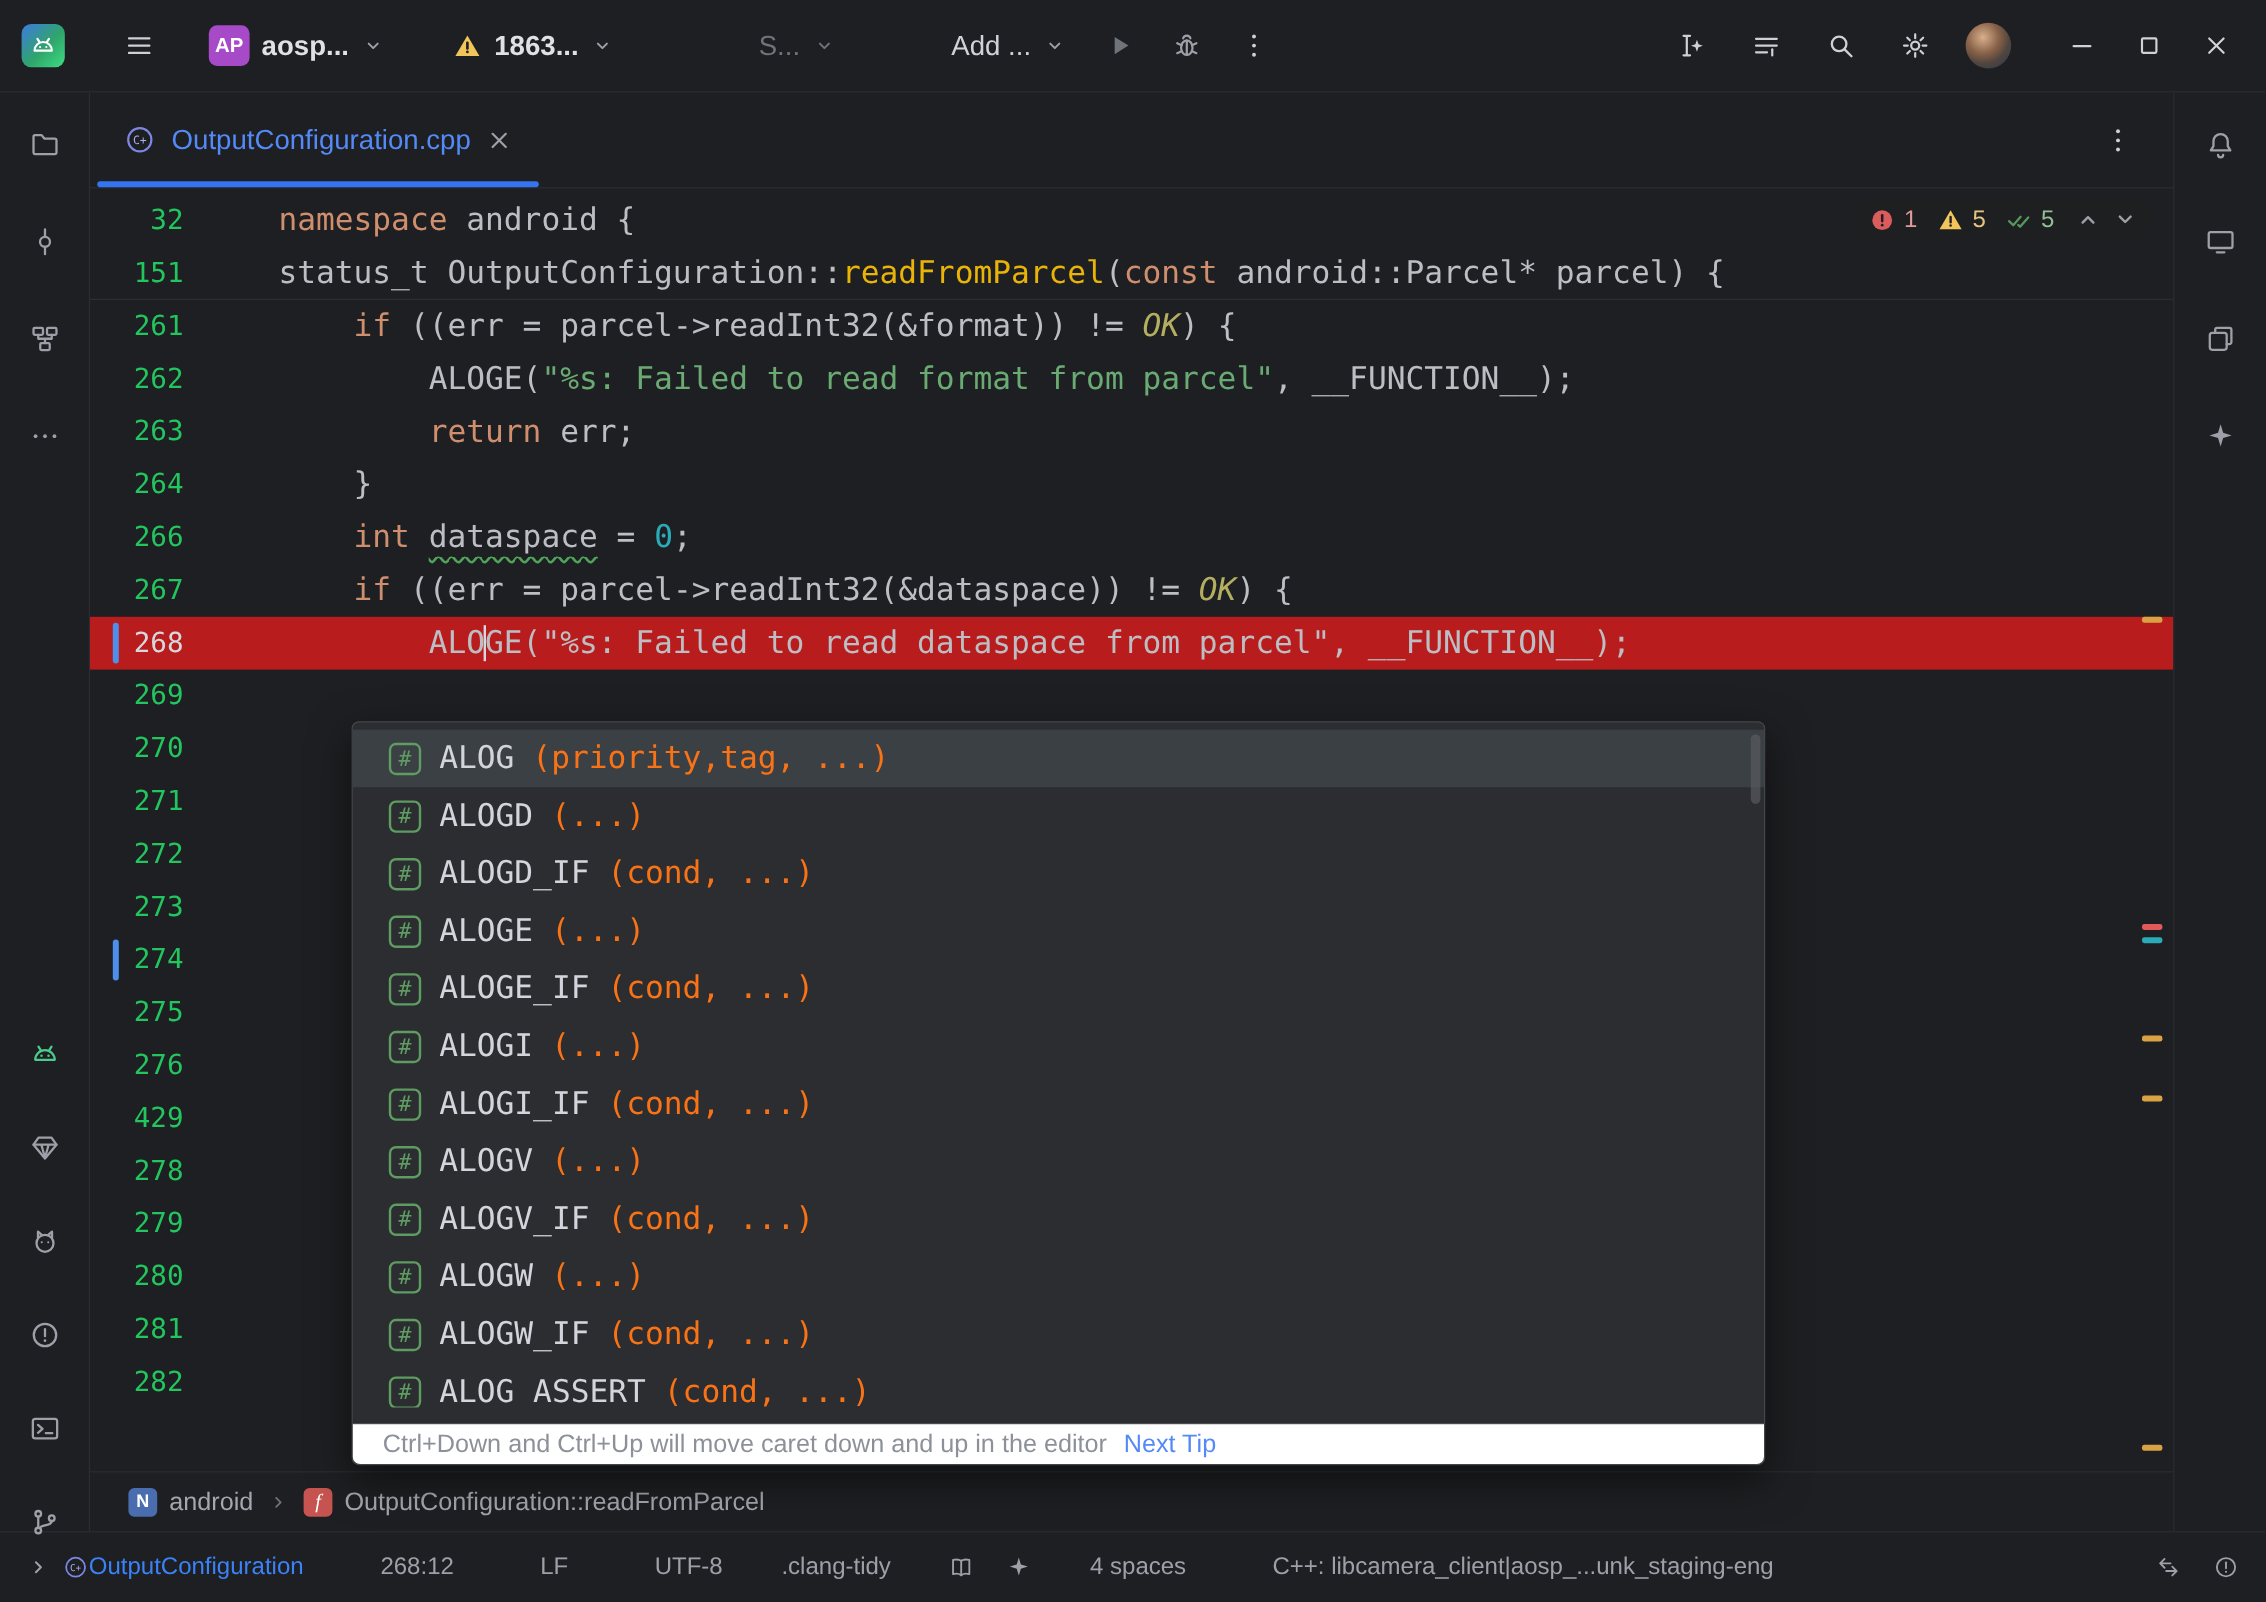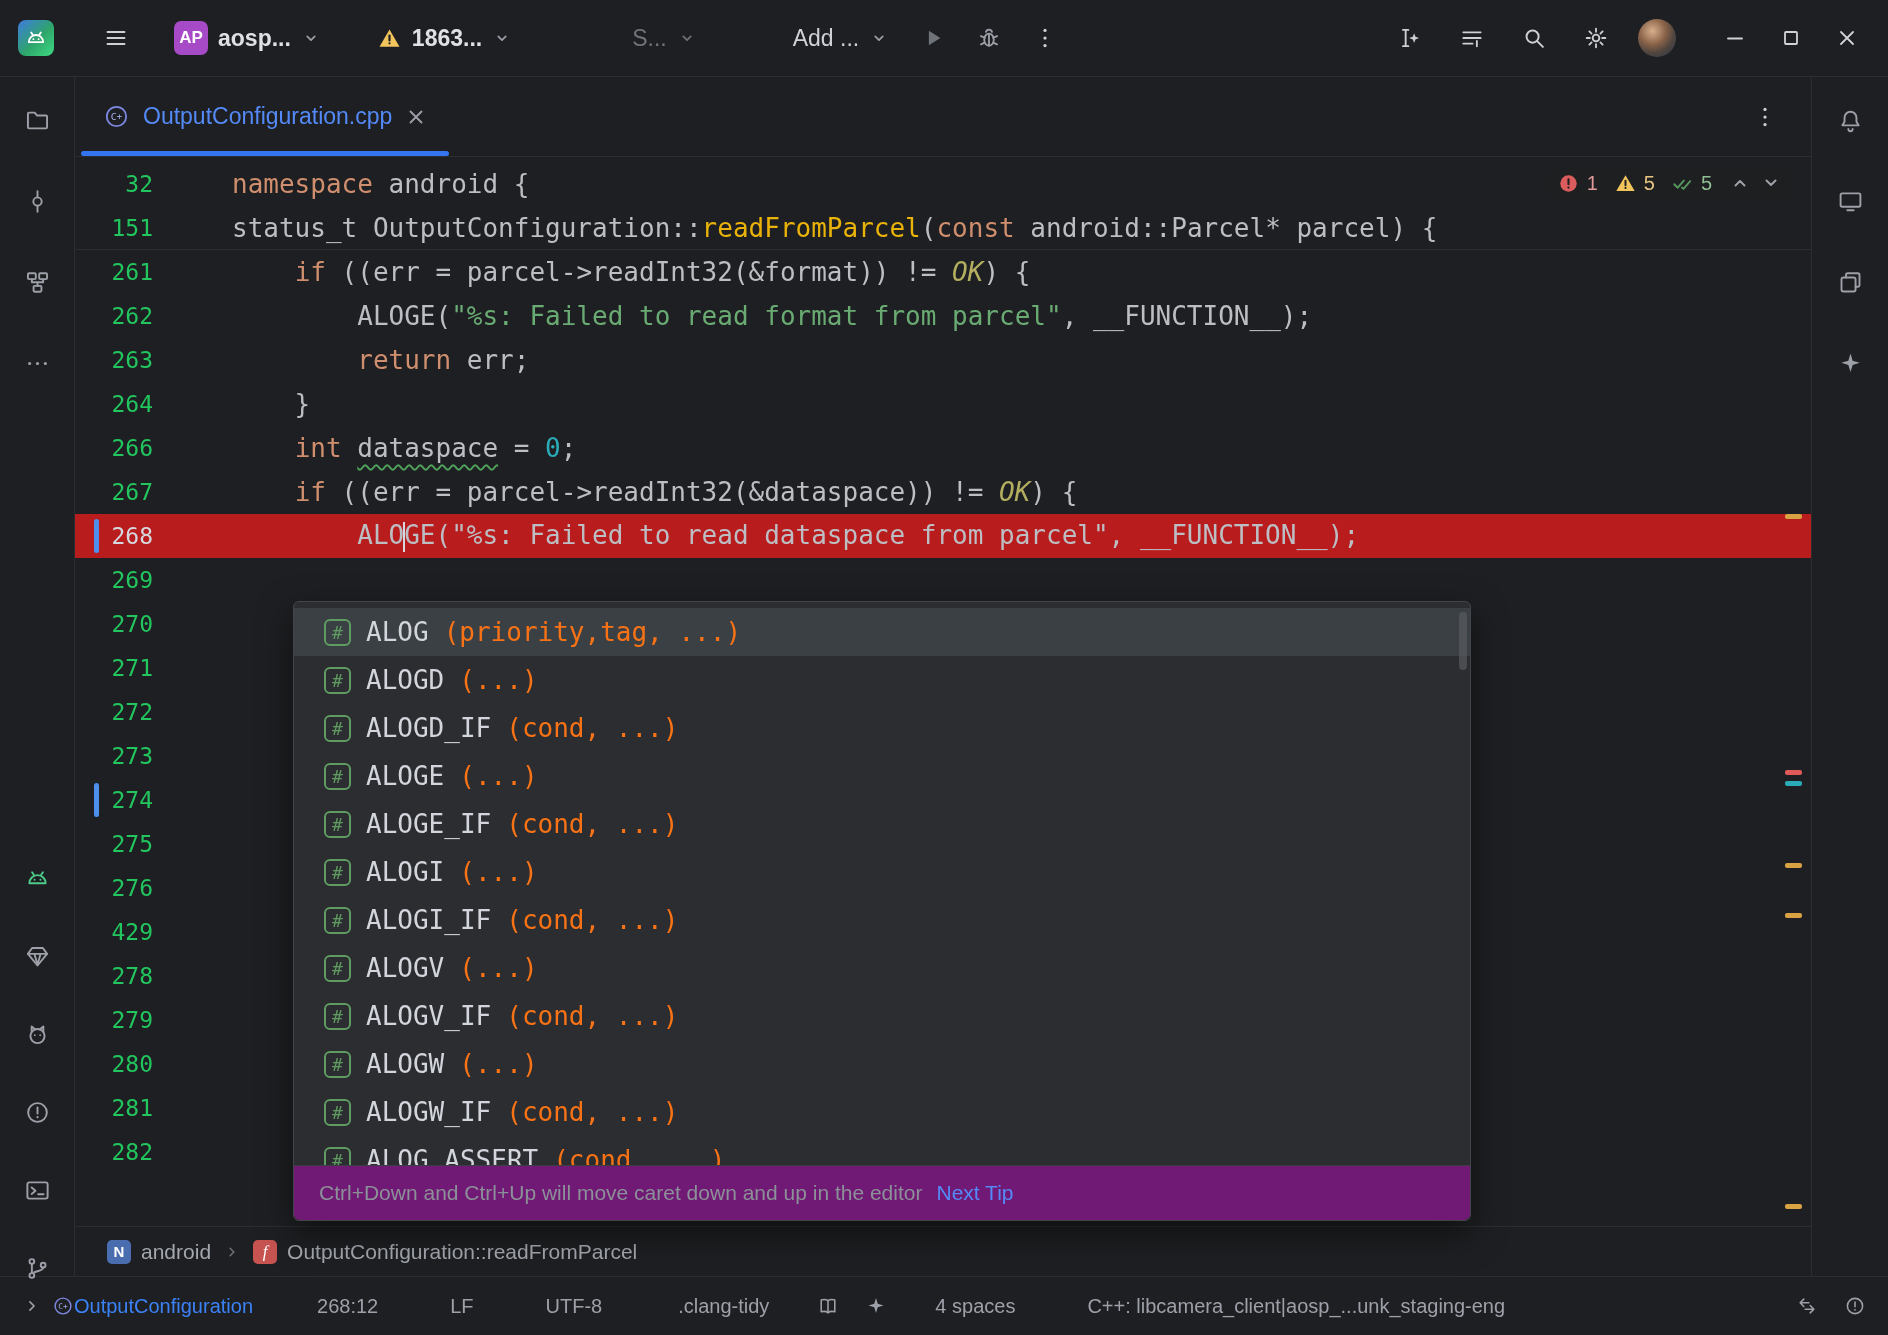--- a/index.html
+++ b/index.html
@@ -110,23 +110,23 @@
   .popup-row{height:48px;display:flex;align-items:center;padding-left:30px;gap:15px;
     font-family:"DejaVu Sans Mono",monospace;font-size:26px;white-space:pre}
   .popup-row.sel{background:#3B4045}
   .hash{width:27px;height:27px;flex:none;border:2px solid #5F9C62;border-radius:6px;color:#5F9C62;
     box-sizing:border-box;display:flex;align-items:center;justify-content:center;font-size:18px;
     font-family:"DejaVu Sans Mono",monospace}
   .cname{color:#D2D5DB}
   .cparams{color:#f97316}
   .popup-scroll{position:absolute;right:3px;top:10px;width:8px;height:58px;border-radius:4px;
     background:#5A5D63;opacity:.65;z-index:2}
-  .popup-hint{position:absolute;left:0;right:0;bottom:0;height:55px;box-sizing:border-box;
+  .popup-hint{position:absolute;left:0;right:0;bottom:0;height:34px;box-sizing:border-box;
     border-top:1px solid #3C3E43;display:flex;align-items:center;padding-left:25px;gap:14px;
-    font-size:21px;color:#8C9098;background:#701a75;border-radius:0 0 6px 6px}
+    font-size:21px;color:#8C9098;background:#ffffff;border-radius:0 0 6px 6px}
   .hint-link{color:#548AF7}
 
   
   .breadcrumbs{height:50px;box-sizing:border-box;border-top:1px solid #2B2D31;display:flex;
     align-items:center;padding-left:32px;gap:12px;font-size:21px;color:#A3A7AE}
   .crumb{display:flex;align-items:center;gap:10px}
   .bc-ic{width:24px;height:24px;border-radius:5px;display:flex;align-items:center;justify-content:center;
     color:#fff;font-size:15px;flex:none}
   .bc-ic.n{background:#4A6DB0;font-weight:bold}
   .bc-ic.f{background:#C75450;font-style:italic;font-family:"Liberation Serif",serif;font-size:17px}
@@ -524,21 +524,21 @@
       <svg viewBox="0 0 24 24" fill="none">
         <circle cx="12" cy="12" r="8.6" stroke="#7C87E0" stroke-width="1.6"></circle>
         <text x="12" y="15" text-anchor="middle" font-size="8.5" fill="#A9B2EF" font-family="DejaVu Sans Mono, monospace">C+</text>
       </svg>
     </span>
   <span class="sb-item" style="color:#3b82f6">OutputConfiguration</span>
 
   <span class="sb-item" style="margin-left:64px">268:12</span>
   <span class="sb-item ml">LF</span>
   <span class="sb-item ml">UTF-8</span>
-  <span class="sb-item" style="margin-left:76px">.clang-tidy</span>
+  <span class="sb-item" style="margin-left:49px">.clang-tidy</span>
 
   <span class="sb-ic" style="margin-left:48px">
       <svg viewBox="0 0 24 24" fill="none" stroke="currentColor" stroke-width="1.7" stroke-linecap="round" stroke-linejoin="round">
         <path d="M12 6.2C10.1 4.9 7.2 4.7 4.6 5.4v12.9c2.6-.7 5.5-.5 7.4 1 1.9-1.5 4.8-1.7 7.4-1V5.4c-2.6-.7-5.5-.5-7.4.8Z"></path>
         <path d="M12 6.2v13.1"></path>
       </svg>
     </span>
   <span class="sb-ic" style="margin-left:26px">
       <svg viewBox="0 0 24 24">
         <path d="M12 3.2l1.9 6.3 6.3 1.9-6.3 1.9L12 19.6l-1.9-6.3-6.3-1.9 6.3-1.9Z" fill="currentColor"></path>

